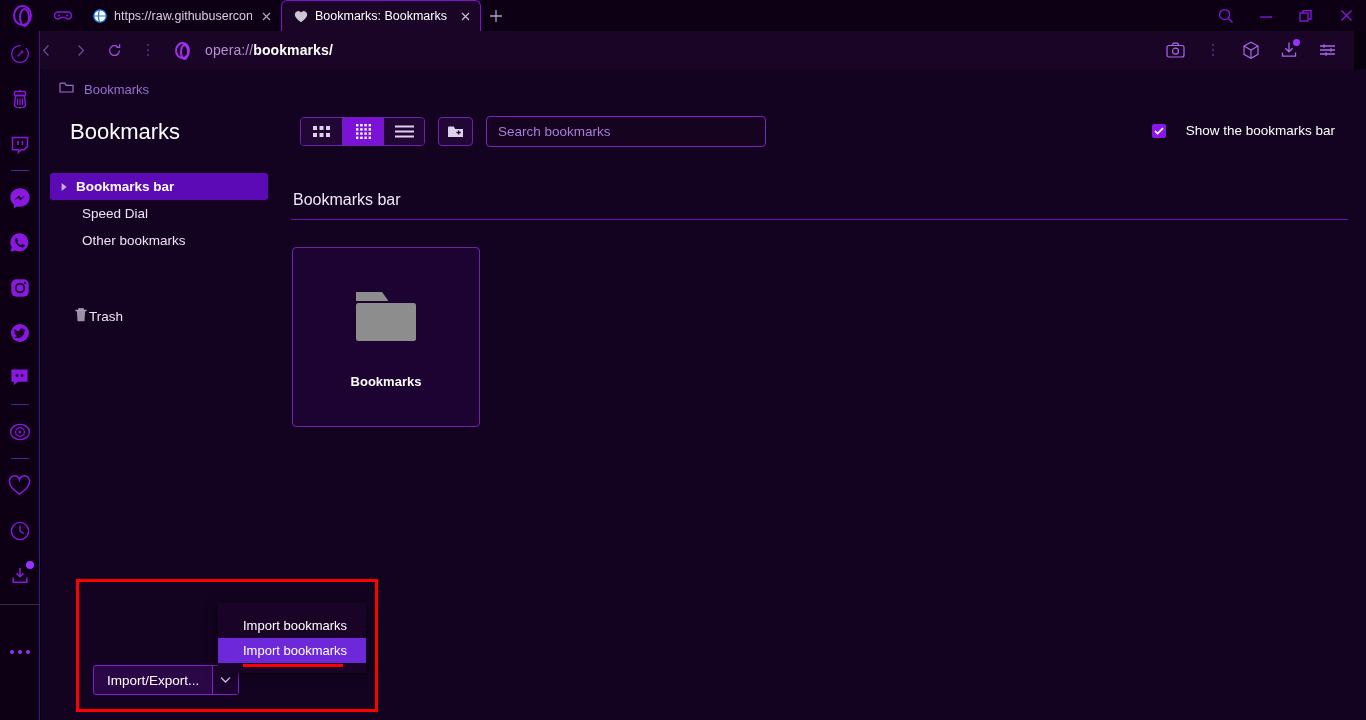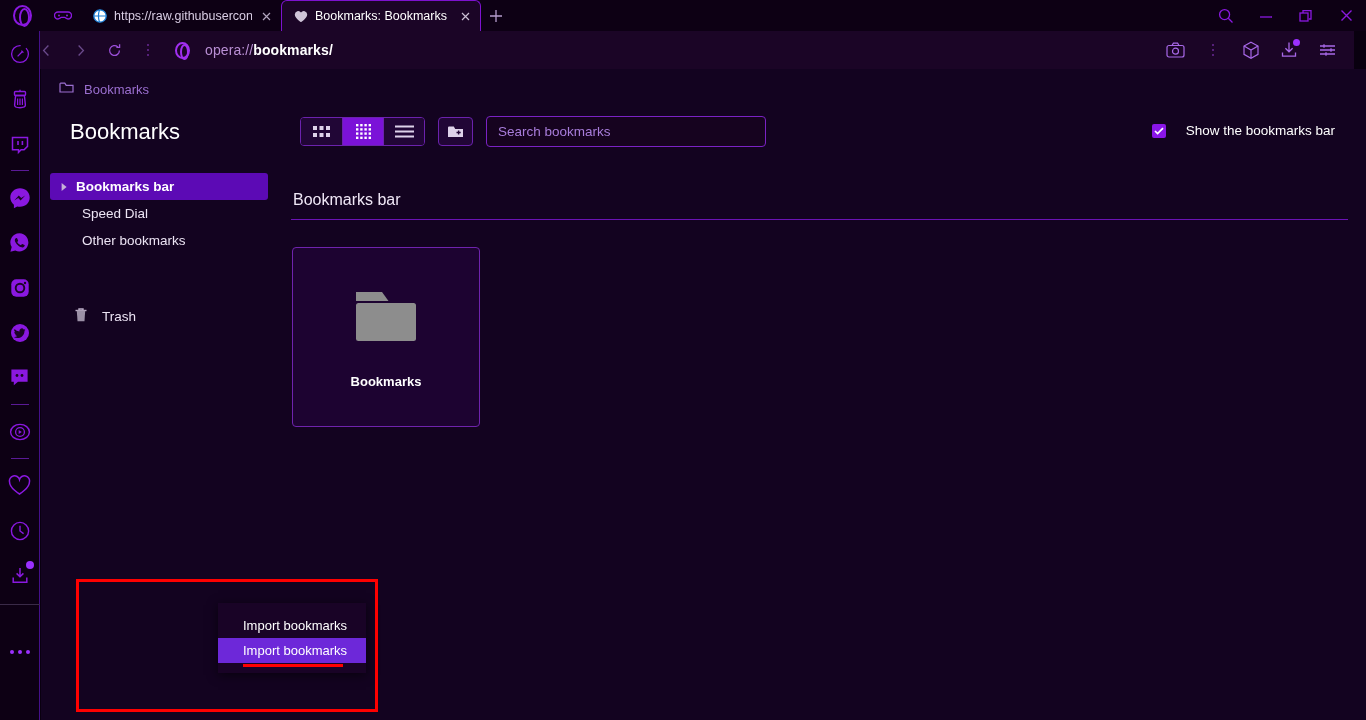--- a/index.html
+++ b/index.html
@@ -100,21 +100,21 @@
   }
 
   .tree { position: absolute; left: 9px; top: 104px; width: 218px; }
   .tree-item {
     height: 27px; display: flex; align-items: center; gap: 6px;
     padding-left: 14px; font-size: 13.5px; color: #ece4f4; border-radius: 3px;
   }
   .tree-item.selected { background: #5c0ab5; color: #ffffff; font-weight: bold; padding-left: 8px; }
   .tree-item .caret { width: 12px; display:flex; align-items:center; justify-content:center; }
   .tree-trash {
-    position: absolute; left: 33px; top: 238px; display: flex; align-items: center; gap: 14px;
+    position: absolute; left: 33px; top: 238px; display: flex; align-items: center; gap: 1px;
     font-size: 13.5px; color: #ece4f4;
   }
 
   
   .toolbar { position: absolute; left: 251px; top: 47px; display: flex; align-items: center; gap: 13px; margin-left: 8px; }
   .viewtoggle { display: flex; border: 1px solid #6b22ad; border-radius: 4px; overflow: hidden; height: 29px; }
   .vt-btn {
     width: 41px; height: 27px; display: flex; align-items: center; justify-content: center;
     background: #210636;
   }
@@ -545,20 +545,28 @@
             <path d="M5 6h26l6.5 9H5z" fill="#8d8d8d"></path>
             <rect x="5" y="17" width="60" height="38" rx="2.5" fill="#8d8d8d"></rect>
           </svg>
         </span>
         <span class="card-label">Bookmarks</span>
       </div>
     </div>
 
     <div class="annot"></div>
 
+    <div class="impexp">
+      <span class="impexp-main">Import/Export...</span>
+      <span class="impexp-arrow">
+        <svg width="11" height="8" viewBox="0 0 11 8">
+            <path d="M1 1.6l4.5 4.4L10 1.6" fill="none" stroke="#d9c9e8" stroke-width="1.4"></path>
+          </svg>
+      </span>
+    </div>
 
     <div class="menu">
       <div class="menu-item">
         <span>Import bookmarks</span>
       </div>
       <div class="menu-item highlight">
         <span>Import bookmarks</span>
         <span class="menu-underline"></span>
       </div>
     </div>

